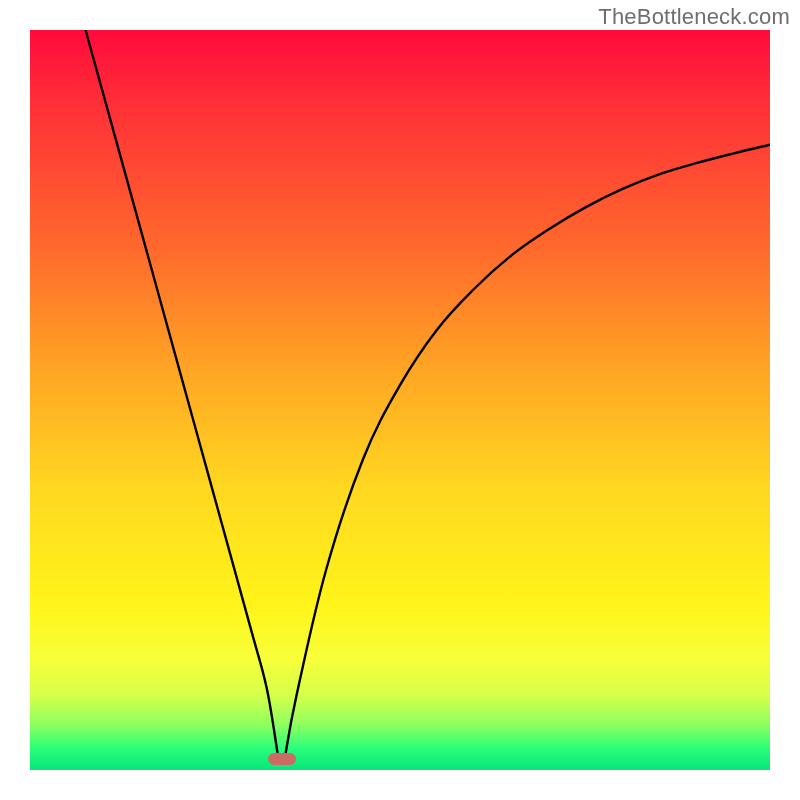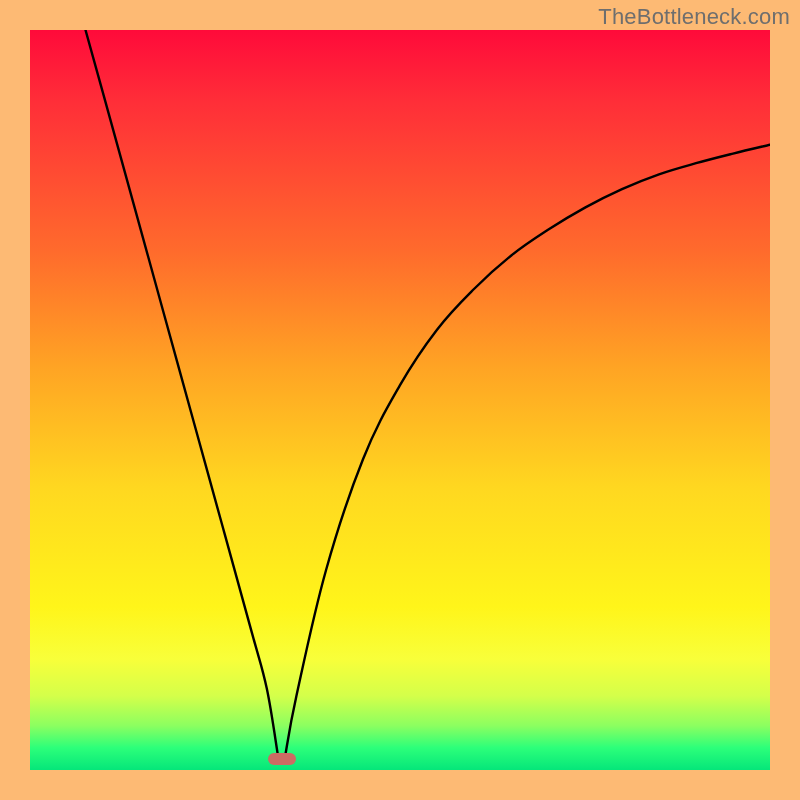--- a/index.html
+++ b/index.html
@@ -8,21 +8,21 @@
     width: 800px;
     height: 800px;
     background: #000;
     overflow: hidden;
     font-family: Arial, Helvetica, sans-serif;
   }
   .frame {
     position: relative;
     width: 800px;
     height: 800px;
-    background: #fdba74;
+    background: #ffffff;
   }
   .plot-area {
     position: absolute;
     left: 30px;
     top: 30px;
     width: 740px;
     height: 740px;
     
     background: linear-gradient(
       to bottom,

